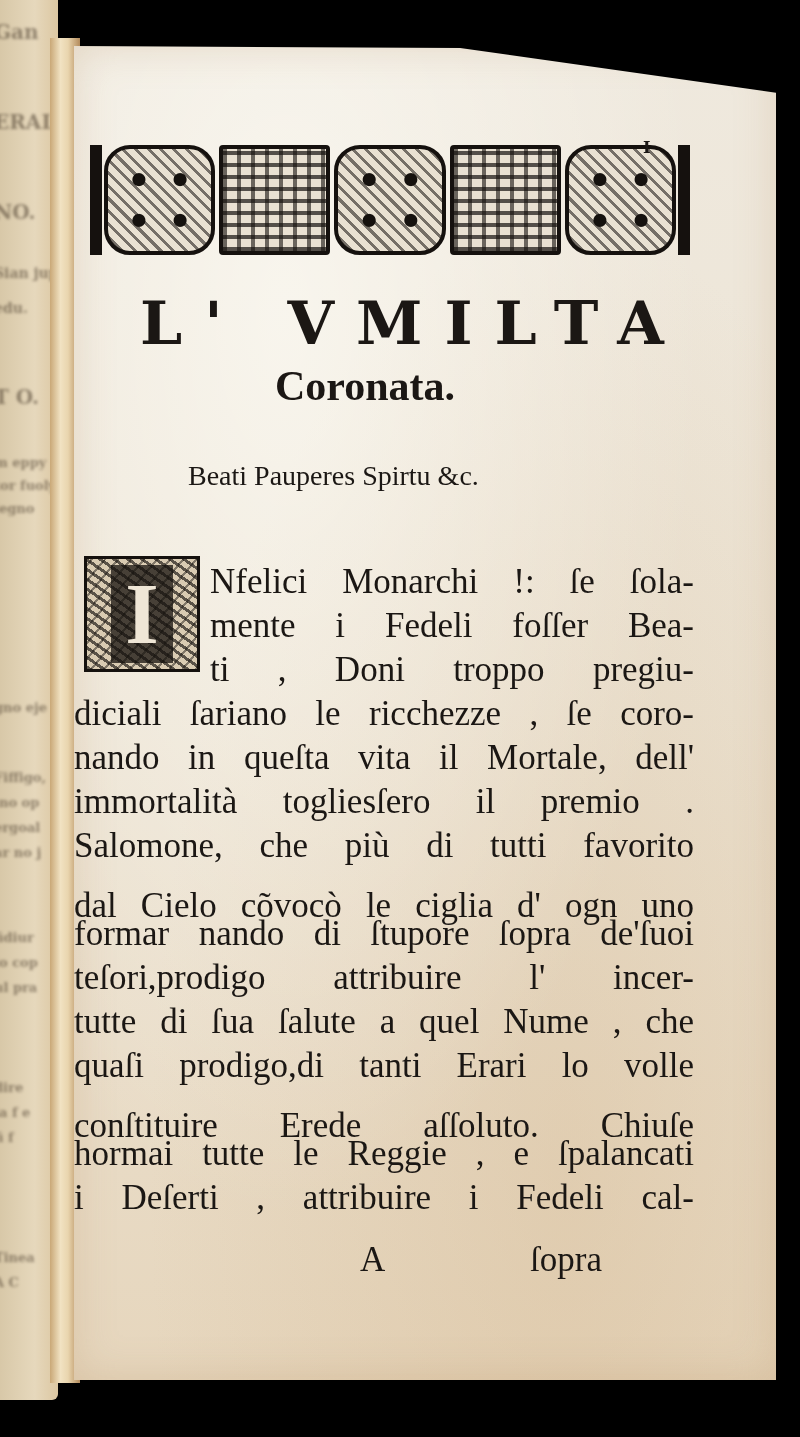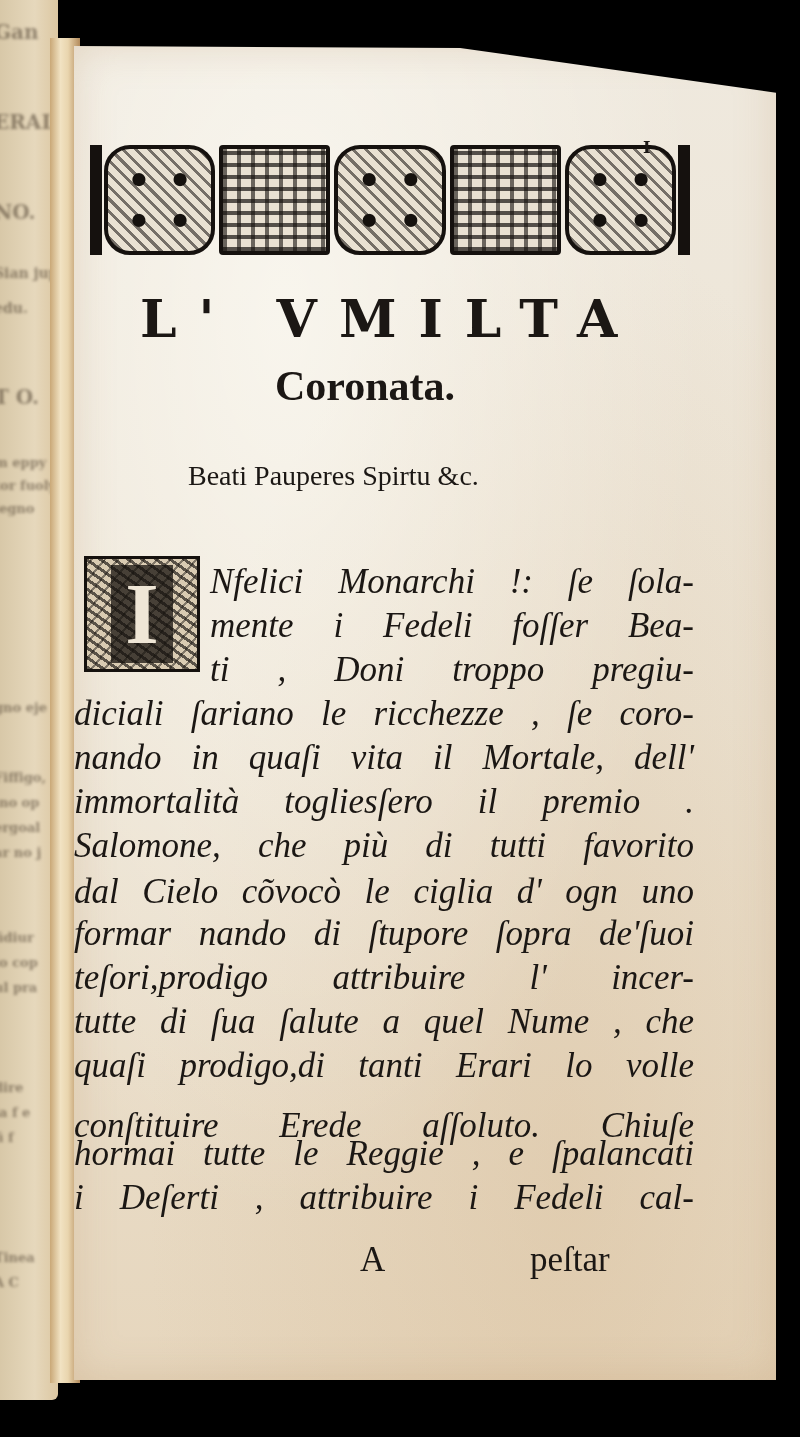--- a/index.html
+++ b/index.html
@@ -50,21 +50,21 @@
   .orn-tile.square { border-radius: 4px;
     background:
       repeating-linear-gradient(0deg, rgba(21,17,14,.7) 0 4px, transparent 4px 12px),
       repeating-linear-gradient(90deg, rgba(21,17,14,.6) 0 4px, transparent 4px 14px),
       #e9e1d2;
   }
   .page-mark { position: absolute; left: 643px; top: 138px; font-size: 16px; font-weight: bold; }
 
   .title-1 {
     position: absolute; left: 140px; top: 288px; width: 520px;
-    font-size: 52px; font-weight: bold; letter-spacing: 22px; white-space: nowrap;
+    font-size: 60px; font-weight: bold; letter-spacing: 22px; white-space: nowrap;
   }
   .title-2 {
     position: absolute; left: 275px; top: 362px; font-size: 42px; font-weight: bold;
     font-family: "Liberation Serif", serif;
   }
   .epigraph {
     position: absolute; left: 188px; top: 460px; font-size: 28px; 
     font-family: "Liberation Serif", serif;
   }
 
@@ -78,21 +78,21 @@
     display: flex; align-items: center; justify-content: center;
   }
   .dropcap span {
     font-size: 86px; font-weight: bold; color: #efe6d6; background: rgba(21,17,14,.75);
     padding: 0 14px; line-height: 98px; font-family: "Liberation Serif", serif;
   }
 
   .body-text { position: absolute; left: 74px; top: 550px; width: 620px; font-family: "Liberation Serif", serif; }
   .line {
     position: absolute; height: 44px; font-size: 35px; line-height: 44px; white-space: nowrap;
-    text-align: justify; text-align-last: justify; font-style: italic;
+    text-align: justify; text-align-last: justify;
   }
   .catchword-row { position: absolute; top: 1240px; left: 74px; width: 620px; font-family: "Liberation Serif", serif; font-size: 35px; }
   .signature { position: absolute; left: 286px; }
   .catchword { position: absolute; left: 456px; }
 </style>
 </head>
 <body>
 
 <div class="left-page">
   <div class="ghost" style="top:20px">Gan</div>
@@ -140,29 +140,29 @@
 
 <div class="dropcap">
   <span>I</span>
 </div>
 
 <div class="body-text ink">
   <div class="line" style="top:10px;left:136px;width:484px">Nfelici  Monarchi !: ſe  ſola-</div>
   <div class="line" style="top:54px;left:136px;width:484px">mente i Fedeli foſſer Bea-</div>
   <div class="line" style="top:98px;left:136px;width:484px">ti ,  Doni  troppo  pregiu-</div>
   <div class="line" style="top:142px;left:0;width:620px">diciali ſariano le ricchezze , ſe coro-</div>
-  <div class="line" style="top:186px;left:0;width:620px">nando in quaſi vita il Mortale, dell'</div>
+  <div class="line" style="top:186px;left:0;width:620px">nando in queſta vita il Mortale, dell'</div>
   <div class="line" style="top:230px;left:0;width:620px">immortalità togliesſero il premio  .</div>
   <div class="line" style="top:274px;left:0;width:620px">Salomone, che più di tutti favorito</div>
-  <div class="line" style="top:320px;left:0;width:620px">dal Cielo cõvocò le ciglia d' ogn uno</div>
+  <div class="line" style="top:334px;left:0;width:620px">dal Cielo cõvocò le ciglia d' ogn uno</div>
   <div class="line" style="top:362px;left:0;width:620px">formar nando di ſtupore ſopra de'ſuoi</div>
   <div class="line" style="top:406px;left:0;width:620px">teſori,prodigo attribuire l' incer-</div>
   <div class="line" style="top:450px;left:0;width:620px">tutte di ſua ſalute a quel Nume , che</div>
   <div class="line" style="top:494px;left:0;width:620px">quaſi prodigo,di tanti Erari lo volle</div>
   <div class="line" style="top:554px;left:0;width:620px">conſtituire Erede aſſoluto. Chiuſe</div>
   <div class="line" style="top:582px;left:0;width:620px">hormai tutte le Reggie , e ſpalancati</div>
   <div class="line" style="top:626px;left:0;width:620px">i Deſerti ,  attribuire i Fedeli cal-</div>
 </div>
 
 <div class="catchword-row ink">
   <span class="signature">A</span>
-  <span class="catchword">peſtar</span>
+  <span class="catchword">ſopra</span>
 </div>
 
 </body></html>

